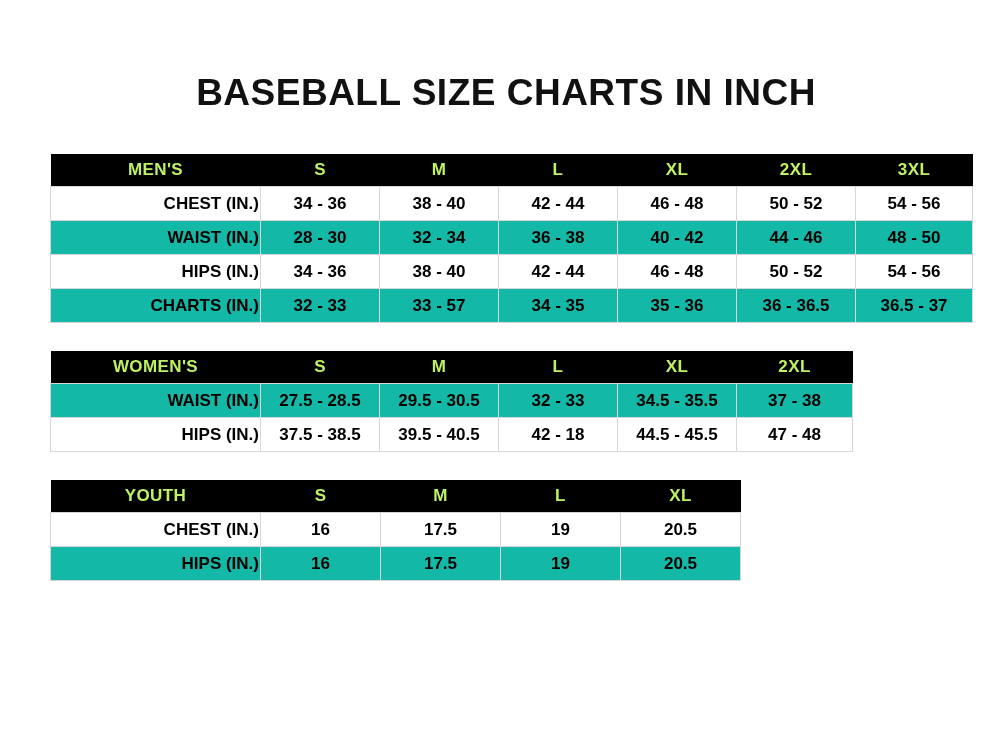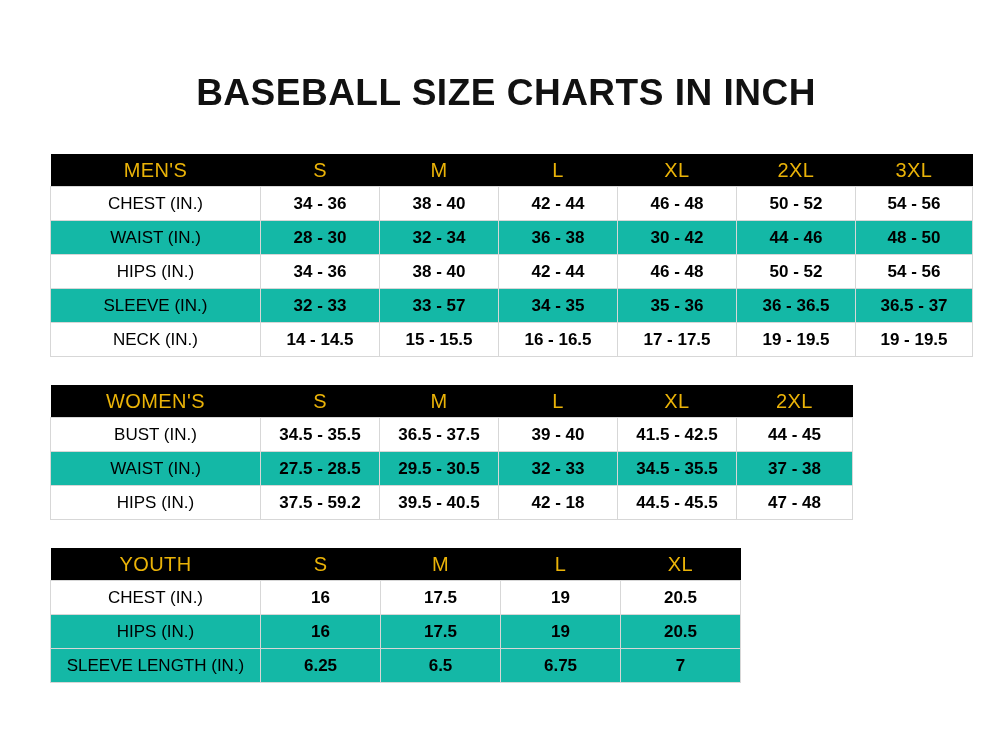--- a/index.html
+++ b/index.html
@@ -41,24 +41,24 @@
     table-layout: fixed;
     font-size: 17px;
     font-weight: bold;
   }
   table.men { width: 908px; }
   table.women { width: 790px; }
   table.youth { width: 680px; }
 
   thead th {
     background: #000000;
-    color: #eab308;
+    color: #bef264;
     height: 30px;
-    font-size: 20px;
-    font-weight: normal;
+    font-size: 17px;
+    font-weight: bold;
     letter-spacing: 0.4px;
     border: none;
     text-align: center;
     vertical-align: middle;
   }
   thead th.rowhead {
     text-align: center;
   }
   tbody td {
     height: 31px;
@@ -66,22 +66,22 @@
     vertical-align: middle;
     border: 1px solid #d7d7d7;
     background: #ffffff;
     color: #000000;
     white-space: nowrap;
   }
   tbody tr.alt td {
     background: #14b8a6;
   }
   tbody td.rowhead {
-    text-align: center;
-    font-weight: normal;
+    text-align: right;
+    font-weight: bold;
   }
   .spacer-sm { height: 28px; }
   .spacer-md { height: 28px; }
 </style>
 </head>
 <body>
 
 <div class="page">
 
   <h1 class="title">BASEBALL SIZE CHARTS IN INCH</h1>
@@ -108,87 +108,70 @@
           <td>42 - 44</td>
           <td>46 - 48</td>
           <td>50 - 52</td>
           <td>54 - 56</td>
         </tr>
         <tr class="alt">
           <td class="rowhead">WAIST (IN.)</td>
           <td>28 - 30</td>
           <td>32 - 34</td>
           <td>36 - 38</td>
-          <td>30 - 42</td>
+          <td>40 - 42</td>
           <td>44 - 46</td>
           <td>48 - 50</td>
         </tr>
         <tr>
           <td class="rowhead">HIPS (IN.)</td>
           <td>34 - 36</td>
           <td>38 - 40</td>
           <td>42 - 44</td>
           <td>46 - 48</td>
           <td>50 - 52</td>
           <td>54 - 56</td>
         </tr>
         <tr class="alt">
-          <td class="rowhead">SLEEVE (IN.)</td>
+          <td class="rowhead">CHARTS (IN.)</td>
           <td>32 - 33</td>
           <td>33 - 57</td>
           <td>34 - 35</td>
           <td>35 - 36</td>
           <td>36 - 36.5</td>
           <td>36.5 - 37</td>
         </tr>
-        <tr>
-          <td class="rowhead">NECK (IN.)</td>
-          <td>14 - 14.5</td>
-          <td>15 - 15.5</td>
-          <td>16 - 16.5</td>
-          <td>17 - 17.5</td>
-          <td>19 - 19.5</td>
-          <td>19 - 19.5</td>
-        </tr>
       </tbody>
     </table>
 
     <div class="spacer-sm"></div>
 
     <table class="women">
       <thead>
         <tr>
           <th class="rowhead" style="width:208px">WOMEN'S</th>
           <th style="width:117px">S</th>
           <th style="width:117px">M</th>
           <th style="width:117px">L</th>
           <th style="width:117px">XL</th>
           <th style="width:114px">2XL</th>
         </tr>
       </thead>
       <tbody>
-        <tr>
-          <td class="rowhead">BUST (IN.)</td>
-          <td>34.5 - 35.5</td>
-          <td>36.5 - 37.5</td>
-          <td>39 - 40</td>
-          <td>41.5 - 42.5</td>
-          <td>44 - 45</td>
-        </tr>
         <tr class="alt">
           <td class="rowhead">WAIST (IN.)</td>
           <td>27.5 - 28.5</td>
           <td>29.5 - 30.5</td>
           <td>32 - 33</td>
           <td>34.5 - 35.5</td>
           <td>37 - 38</td>
         </tr>
         <tr>
           <td class="rowhead">HIPS (IN.)</td>
-          <td>37.5 - 59.2</td>
+          <td>37.5 - 38.5</td>
           <td>39.5 - 40.5</td>
           <td>42 - 18</td>
           <td>44.5 - 45.5</td>
           <td>47 - 48</td>
         </tr>
       </tbody>
     </table>
 
     <div class="spacer-md"></div>
 
@@ -210,24 +193,17 @@
           <td>19</td>
           <td>20.5</td>
         </tr>
         <tr class="alt">
           <td class="rowhead">HIPS (IN.)</td>
           <td>16</td>
           <td>17.5</td>
           <td>19</td>
           <td>20.5</td>
         </tr>
-        <tr class="alt">
-          <td class="rowhead">SLEEVE LENGTH (IN.)</td>
-          <td>6.25</td>
-          <td>6.5</td>
-          <td>6.75</td>
-          <td>7</td>
-        </tr>
       </tbody>
     </table>
 
   </div>
 </div>
 
 </body></html>

